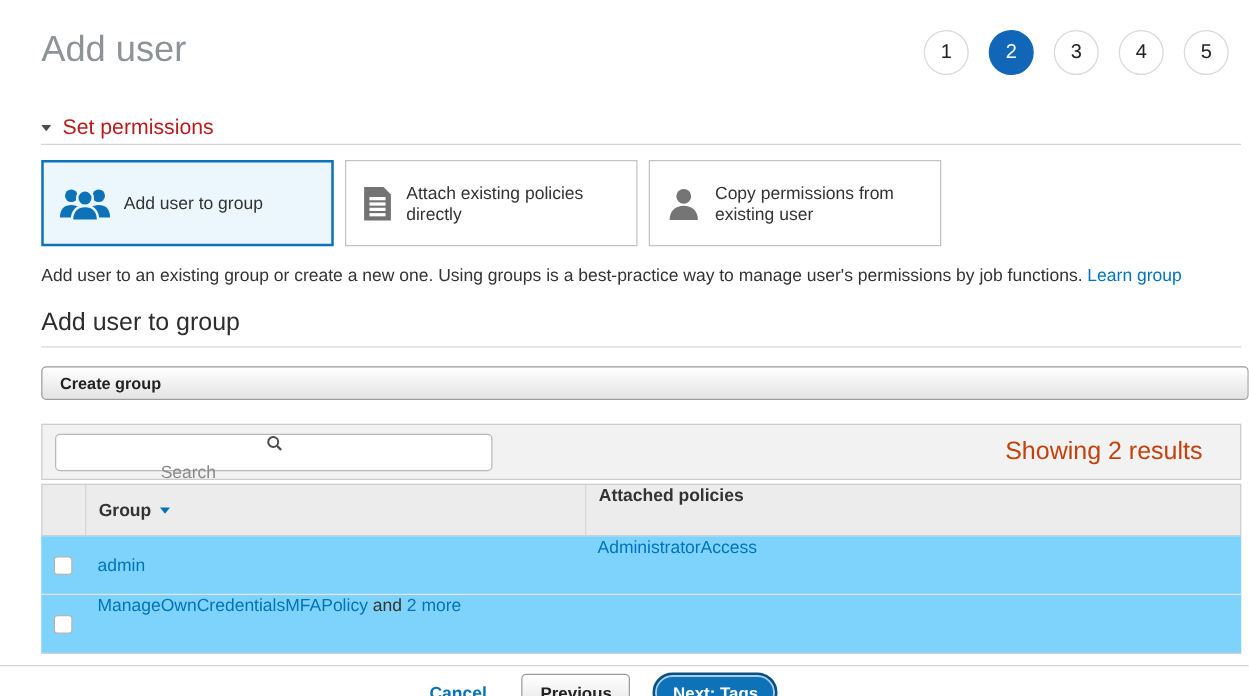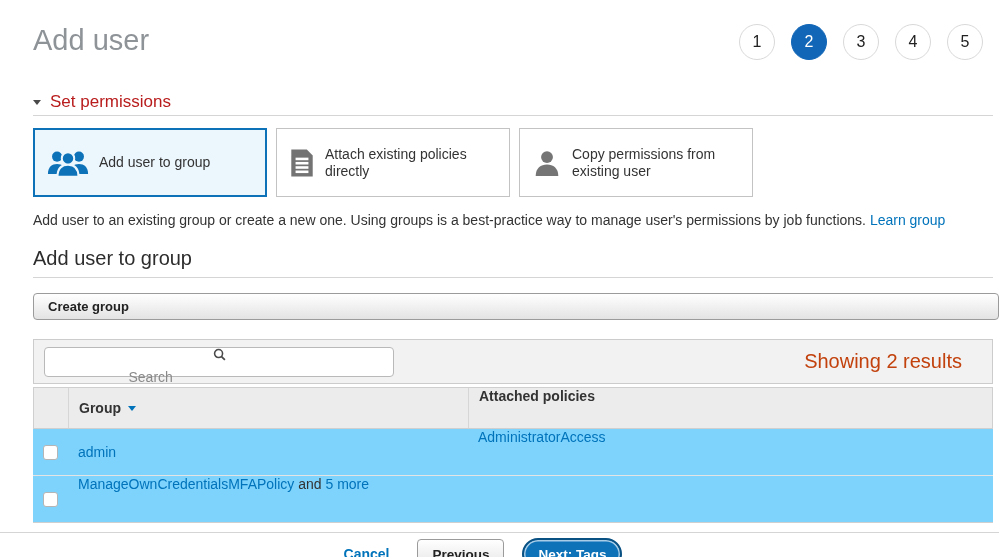--- a/index.html
+++ b/index.html
@@ -203,21 +203,21 @@
       </div>
     </div>
 
     <div class="trow">
       <div class="cell-check">
         <span class="checkbox"></span>
       </div>
       <div class="cell-policies">
         <a class="link">ManageOwnCredentialsMFAPolicy</a>
           <span style="white-space:pre;"> and </span>
-          <a class="link">5 more</a>
+          <a class="link">2 more</a>
       </div>
     </div>
   </div>
 
   <div class="footer">
     <a class="link cancel">Cancel</a>
     <button class="btn btn-prev">
       <span>Previous</span>
     </button>
     <button class="btn-primary">

